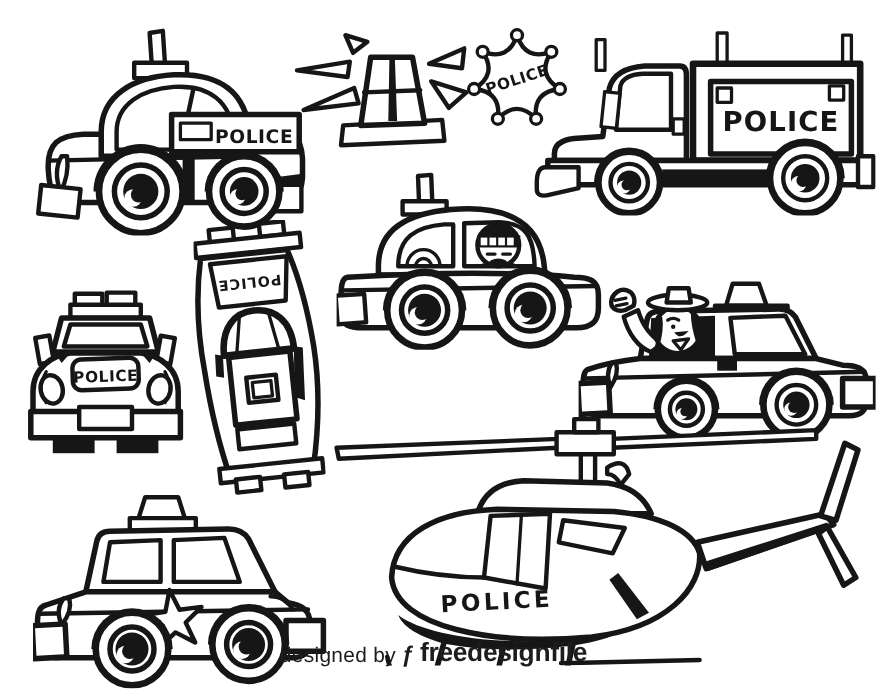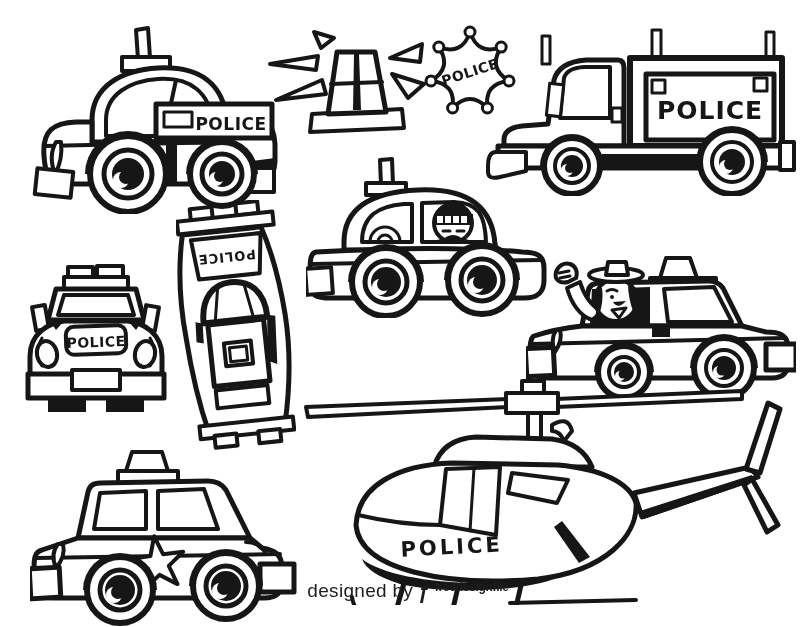--- a/index.html
+++ b/index.html
@@ -8,25 +8,25 @@
   .fig{position:absolute;}
   
   svg path, svg rect, svg circle, svg ellipse, svg polygon{
     fill:#ffffff;stroke:#161616;stroke-linejoin:round;stroke-linecap:round;
   }
   .ink{fill:#161616;stroke:none;}
   .fn{fill:none;}
   .nl{stroke:none;}
   .w3{stroke-width:3}.w4{stroke-width:4}.w5{stroke-width:5}.w6{stroke-width:6}
   svg text{fill:#161616;stroke:none;font-family:"DejaVu Sans", sans-serif;font-weight:700;}
-  #watermark{position:absolute;left:258px;top:580px;width:300px;height:28px;
-             display:flex;align-items:flex-start;justify-content:center;gap:5px;color:#1d1d1d;}
+  #watermark{position:absolute;left:244px;top:580px;width:300px;height:28px;
+             display:flex;align-items:flex-end;justify-content:center;gap:5px;color:#1d1d1d;}
   .wm-pre{font-size:19px;font-weight:400;letter-spacing:0.3px;}
   .wm-logo{font-size:21px;font-weight:700;}
-  .wm-brand{font-size:12px;font-weight:700;letter-spacing:-0.3px;}
+  .wm-brand{font-size:24px;font-weight:700;letter-spacing:-0.3px;}
 </style>
 </head>
 <body>
 
 <div id="canvas">
 
   <svg class="fig" style="left:30px;top:24px" width="250" height="190" viewBox="0 0 250 190">
     <path class="w4" d="M106,6 L118,4 L120,34 L108,35 Z"></path>
     <rect class="w4" x="92" y="33" width="48" height="14"></rect>
     <path class="w5" d="M62,120 L62,96 C62,62 92,46 128,44 C170,42 194,60 197,98 L199,120 Z"></path>

